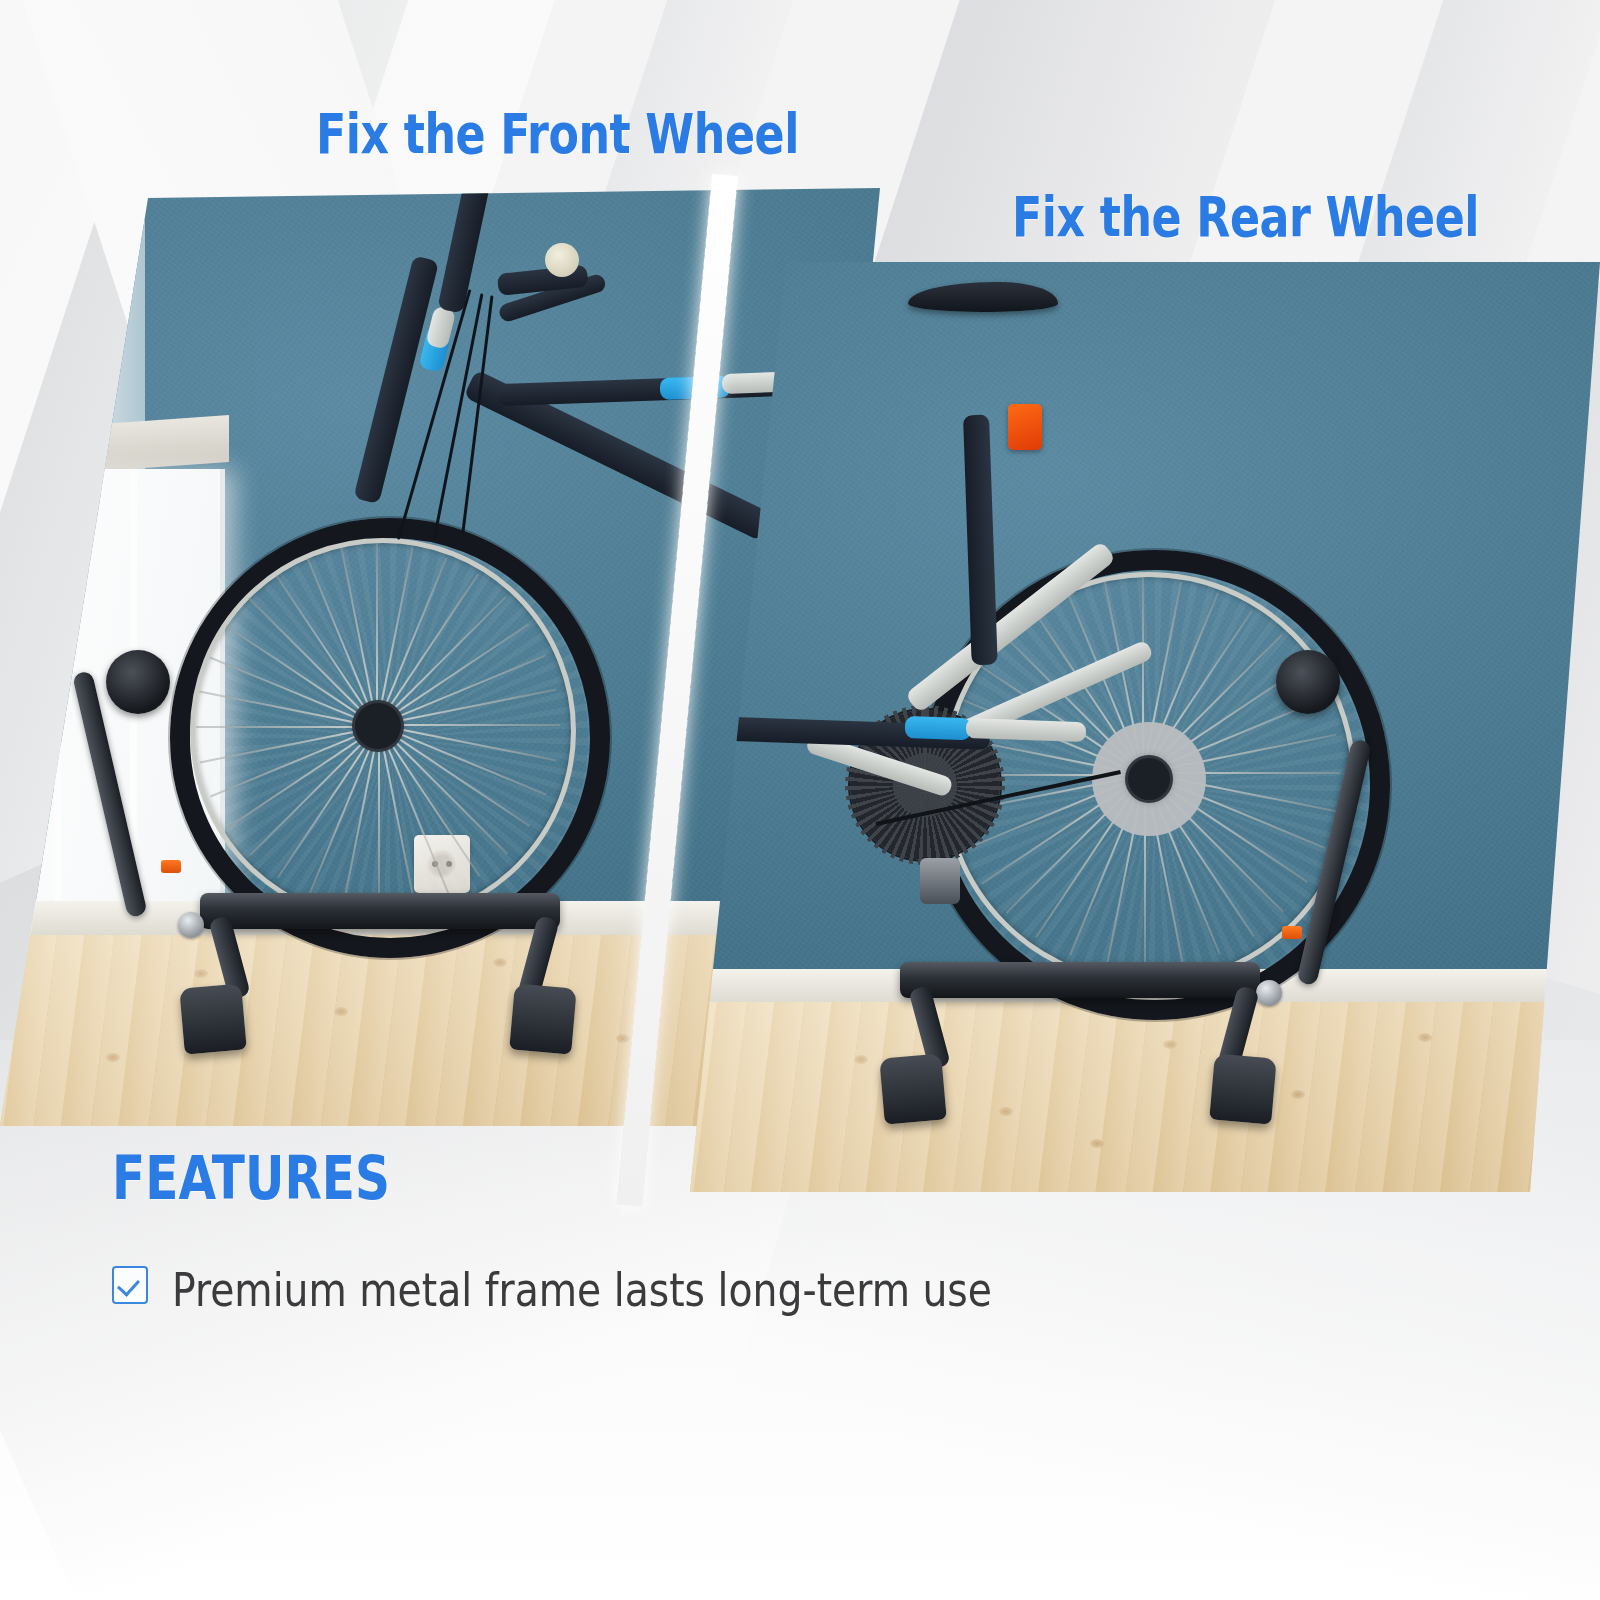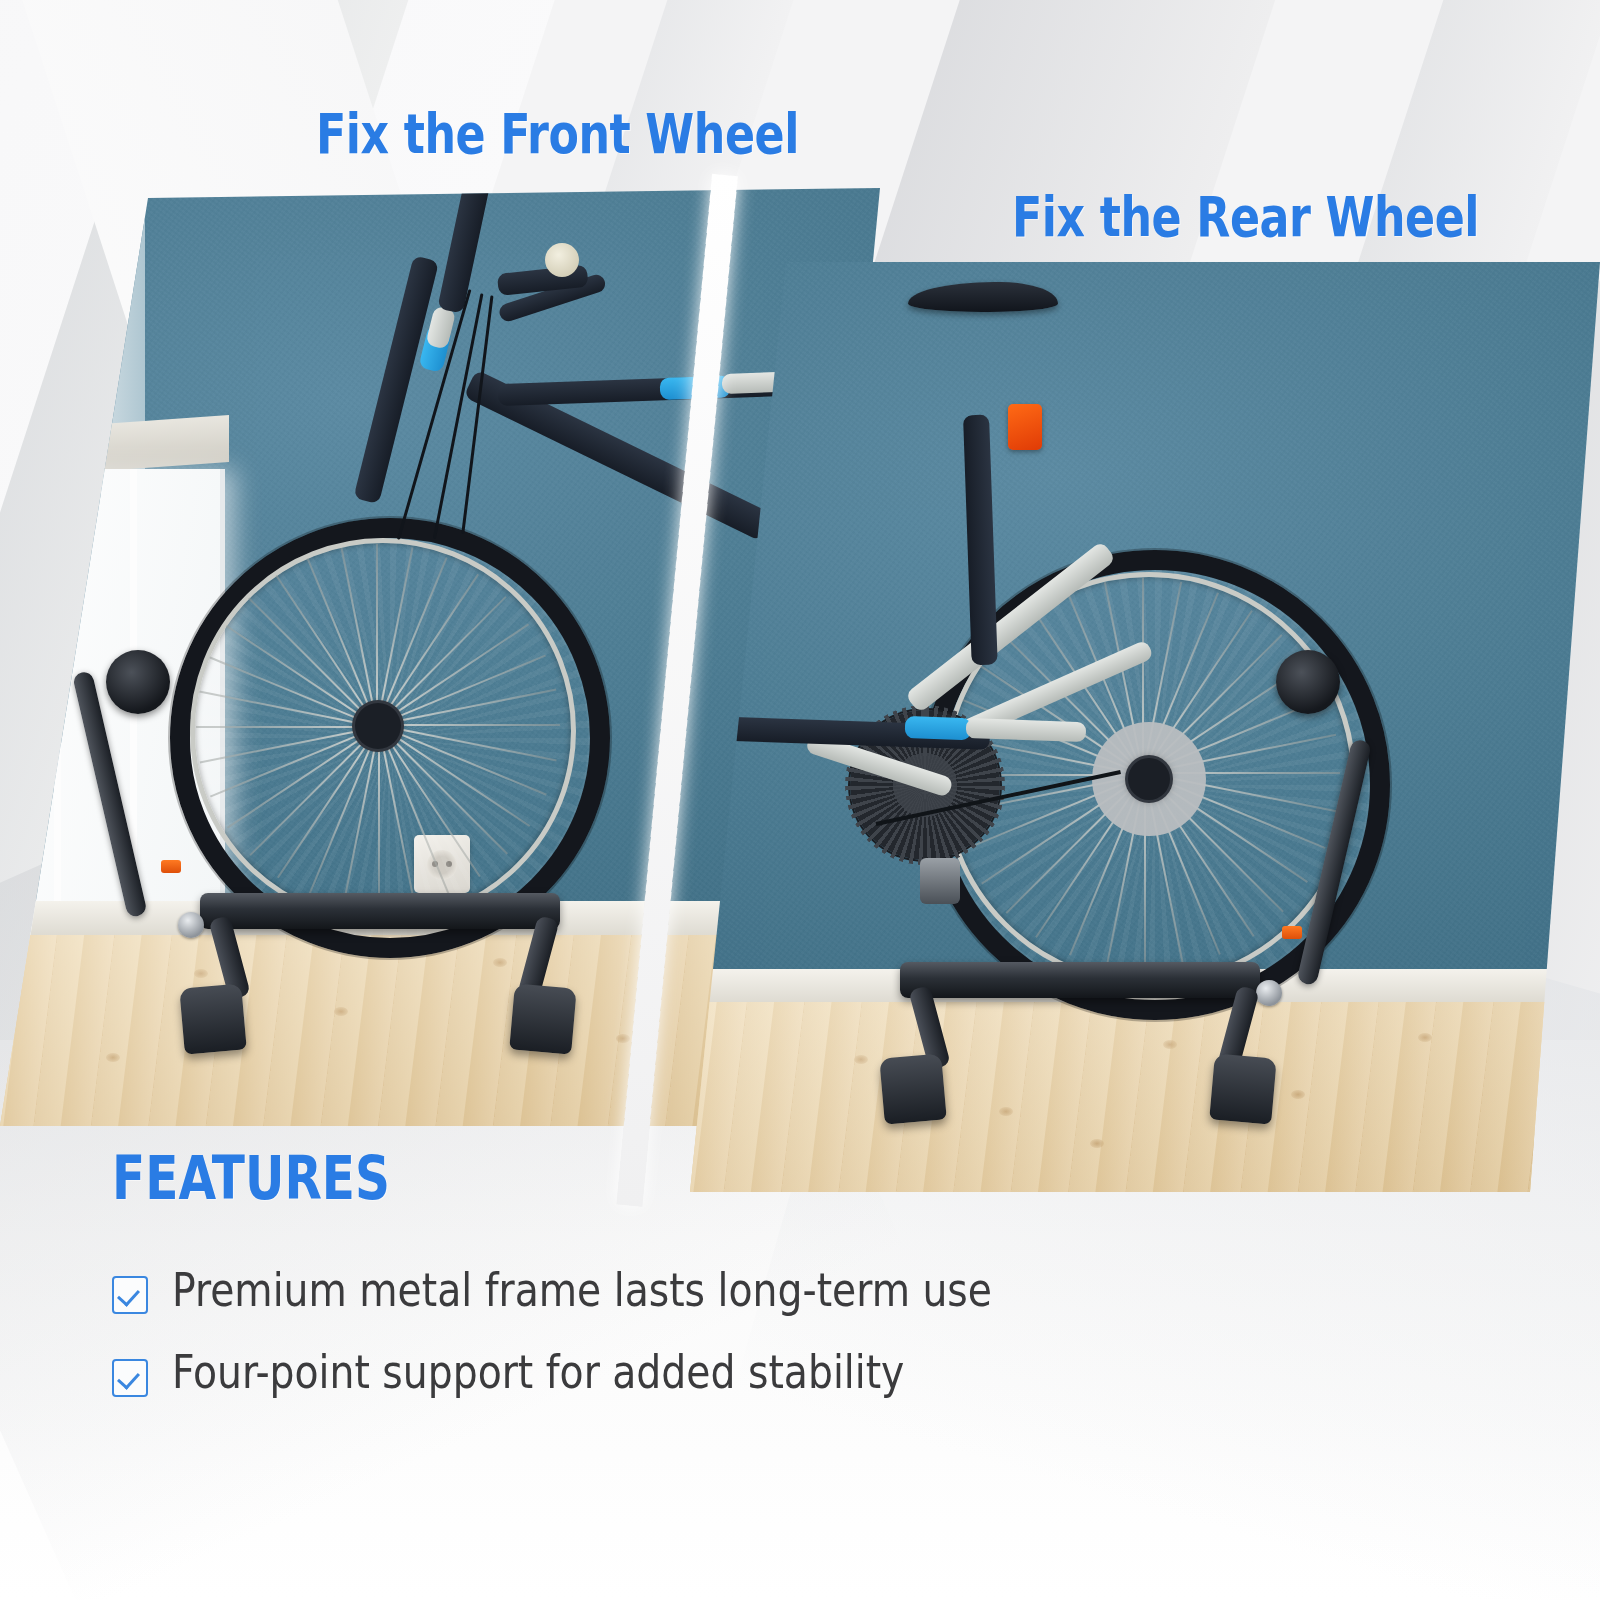--- a/index.html
+++ b/index.html
@@ -170,21 +170,21 @@
   #title-front{left:316px;top:101px;font-size:56px;}
   #title-rear{left:1012px;top:184px;font-size:56px;}
 
   
   #features{position:absolute;left:112px;top:1148px;width:1100px;}
   #features-heading{color:#2a7ce4;font-weight:700;font-size:60px;line-height:1;
     font-family:"DejaVu Sans Condensed","Liberation Sans Narrow","Liberation Sans",sans-serif;
     letter-spacing:0px;transform:scaleX(.9);transform-origin:0 50%;
     text-shadow:1px 1px 0 rgba(255,255,255,.5);}
   #feature-list{list-style:none;margin:58px 0 0 0;padding:0;}
-  #feature-list li{display:flex;align-items:flex-end;margin-bottom:34px;}
+  #feature-list li{display:flex;align-items:flex-start;margin-bottom:34px;}
   .chk{flex:0 0 auto;width:32px;height:34px;border:2.5px solid #3a87e0;border-radius:4px;
     position:relative;background:#fbfcfd;margin-right:24px;}
   .chk::after{content:"";position:absolute;left:8px;top:7px;width:10px;height:17px;
     border:solid #3a87e0;border-width:0 3px 3px 0;transform:rotate(42deg);}
   .feat-text{font-size:46px;color:#3b3b3d;line-height:1.05;
     font-family:"DejaVu Sans Condensed","Liberation Sans Narrow","Liberation Sans",sans-serif;
     transform:scaleX(.95);transform-origin:0 50%;white-space:nowrap;}
 </style>
 </head>
 <body>
@@ -384,18 +384,14 @@
 <div class="title" id="title-front">Fix the Front Wheel</div>
 <div class="title" id="title-rear">Fix the Rear Wheel</div>
 
 <div id="features">
   <div id="features-heading">FEATURES</div>
   <ul id="feature-list">
     <li>
       <span class="chk"></span>
       <span class="feat-text">Premium metal frame lasts long-term use</span>
     </li>
-    <li>
-      <span class="chk"></span>
-      <span class="feat-text">Four-point support for added stability</span>
-    </li>
   </ul>
 </div>
 
 </body></html>

